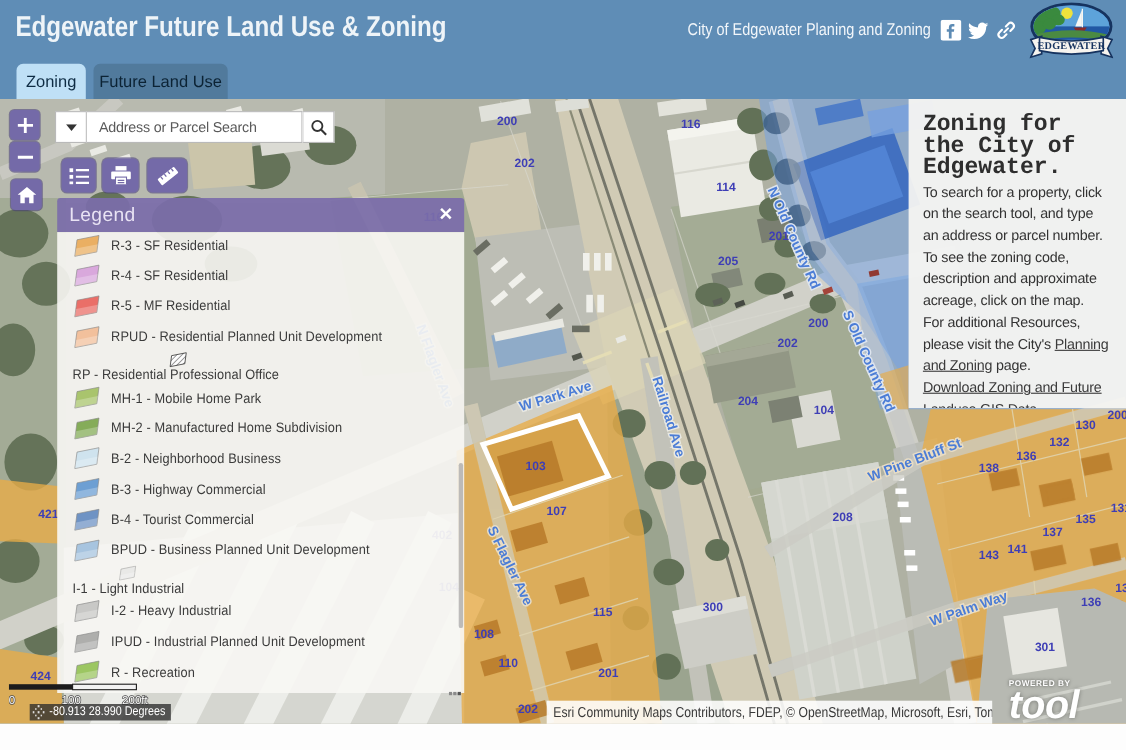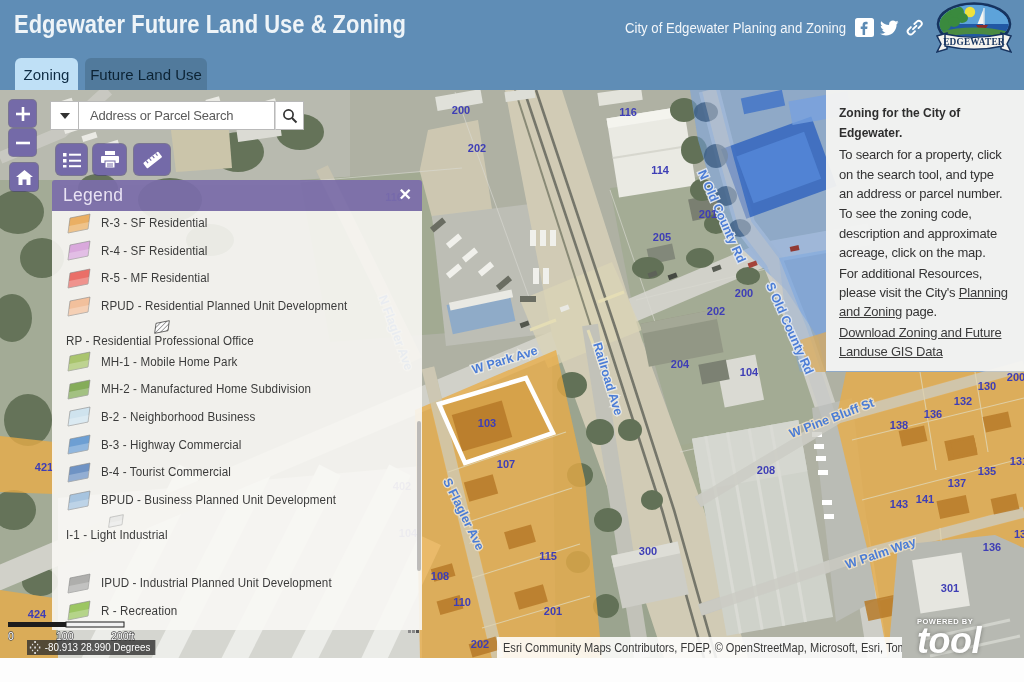--- a/index.html
+++ b/index.html
@@ -30,21 +30,21 @@
 #legend{position:absolute;left:52px;top:180px;width:370px;height:450px;}
 #leghead{position:absolute;left:0;top:0;width:370px;height:31px;background:rgba(123,108,170,0.92);border-radius:3px 3px 0 0;}
 #leghead .t{position:absolute;left:11px;top:5px;font-size:17.5px;color:#e9e3f4;letter-spacing:0.3px;}
 #leghead .x{position:absolute;right:10px;top:5px;font-size:16px;color:#fff;font-weight:bold;}
 #legbody{position:absolute;left:0;top:31px;width:370px;height:419px;background:rgba(248,247,244,0.9);}
 .lrow{position:absolute;left:14px;height:28px;display:flex;align-items:center;}
 .lrow svg{margin-right:9px;}
 .lrow span{font-size:12.5px;color:#3b3b3b;white-space:nowrap;display:inline-block;transform:scaleX(0.93);transform-origin:0 0;letter-spacing:0.1px;}
 
 #rpanel{position:absolute;left:826px;top:90px;width:198px;height:281px;background:rgba(247,245,242,0.94);box-sizing:border-box;padding:14px 14px 0 13px;overflow:hidden;}
-#rpanel h3{margin:0 0 2px 0;font-size:12px;line-height:19.6px;color:#2e2e2e;}
+#rpanel h3{margin:0 0 2px 0;font-size:21px;line-height:19.6px;color:#2e2e2e;font-family:Liberation Mono, monospace;}
 #rpanel p{margin:0 0 1px 0;font-size:13px;line-height:19.4px;letter-spacing:-0.2px;color:#333;}
 #rpanel a{color:#3b3b3b;text-decoration:underline;}
 
 #scalebar{position:absolute;left:8px;top:621px;}
 #coords{position:absolute;left:27px;top:640px;height:15px;background:rgba(45,45,45,0.78);color:#fff;font-size:11.5px;line-height:15px;padding:0 6px 0 3px;display:flex;align-items:center;transform:scaleX(0.85);transform-origin:0 0;white-space:nowrap;}
 #attrib{position:absolute;left:497px;top:637px;width:405px;height:21px;background:rgba(255,255,255,0.88);color:#383838;font-size:13px;line-height:21px;padding-left:6px;box-sizing:border-box;white-space:nowrap;overflow:hidden;}
 #esrilogo{position:absolute;left:917px;top:617px;color:#fff;}
 #esrilogo .pb{font-size:7.5px;font-weight:bold;letter-spacing:.5px;text-shadow:0 0 3px rgba(0,0,0,.6);}
 #esrilogo .big{font-size:36px;font-weight:bold;font-style:italic;line-height:29px;letter-spacing:-0.5px;text-shadow:0 0 4px rgba(0,0,0,.35);}
 #whitebottom{position:absolute;left:0;top:658px;width:1024px;height:24px;background:#fdfdfd;}
@@ -621,20 +621,27 @@
       </div>
 
 <div class="lrow" style="top:302.7px;flex-direction:column;">
         <svg width="26" height="21" viewBox="0 0 26 21">
           <polygon points="2,20 4,5 24,1 22,16" fill="#e9e9e7" stroke="#888" stroke-width="0.6"></polygon>
           <polygon points="2,20 3,13 23,9 22,16" fill="#ffffff" opacity="0.25"></polygon>
         </svg>
         <span>I-1 - Light Industrial</span>
       </div>
 
+<div class="lrow" style="top:330.4px;">
+        <svg width="26" height="21" viewBox="0 0 26 21">
+          <polygon points="2,20 4,5 24,1 22,16" fill="#c8c8c6" stroke="#888" stroke-width="0.6"></polygon>
+          <polygon points="2,20 3,13 23,9 22,16" fill="#ffffff" opacity="0.25"></polygon>
+        </svg>
+        <span>I-2 - Heavy Industrial</span>
+      </div>
 
 <div class="lrow" style="top:358.1px;">
         <svg width="26" height="21" viewBox="0 0 26 21">
           <polygon points="2,20 4,5 24,1 22,16" fill="#aeaeac" stroke="#888" stroke-width="0.6"></polygon>
           <polygon points="2,20 3,13 23,9 22,16" fill="#ffffff" opacity="0.25"></polygon>
         </svg>
         <span>IPUD - Industrial Planned Unit Development</span>
       </div>
 
 <div class="lrow" style="top:385.8px;">

